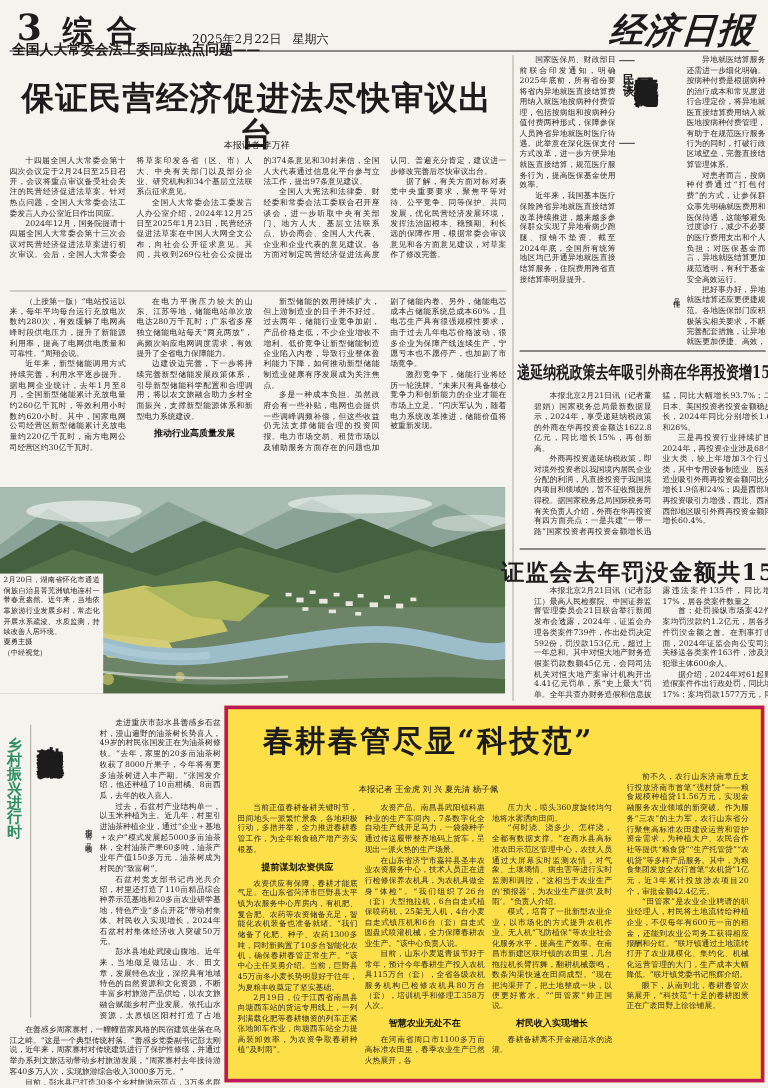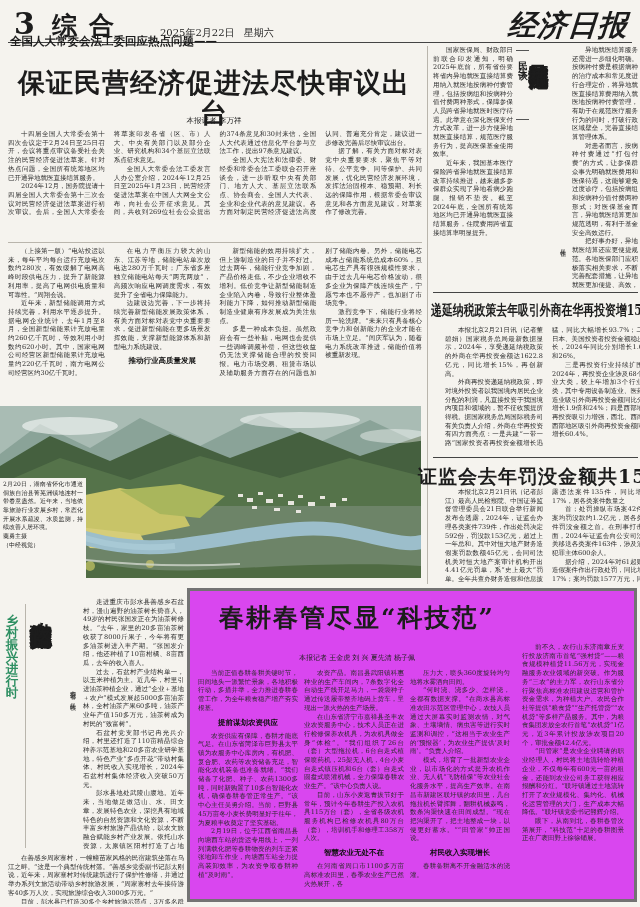--- a/index.html
+++ b/index.html
@@ -24,21 +24,21 @@
   .p{margin:0;text-indent:2em;}
   .subhead{font-size:7.5px;font-weight:bold;text-align:center;text-indent:0;margin:5px 0 4px;color:#111;}
   
   .vtext{writing-mode:vertical-rl;text-orientation:upright;}
   .v-headline{font-size:20px;font-weight:bold;line-height:1;letter-spacing:0.5px;}
   .v-tag{font-size:12.5px;font-weight:bold;color:#2e8f62;letter-spacing:12px;}
   .v-byline{font-size:6px;color:#333;letter-spacing:1px;}
   .small-headline{font-weight:bold;white-space:nowrap;}
   .caption{font-size:6px;line-height:1.45;text-align:justify;color:#222;}
   
-  .red-box{border:3px solid #737373;background:#d946ef;}
+  .red-box{border:3px solid #be185d;background:#fde047;}
   .feature-headline{font-size:25px;font-weight:bold;text-align:center;letter-spacing:2px;}
   .col-block{font-size:6.5px;line-height:1.34;text-align:justify;overflow:hidden;color:#2b2b2b;}
   .minsheng-label{font-size:9.5px;font-weight:bold;letter-spacing:4px;border-top:1px solid #555;border-bottom:1px solid #555;padding:3px 0;}
 </style>
 </head>
 <body>
 
 <div class="page">
 
   <div class="abs page-num" style="left:14px;top:6px;">3</div>
@@ -48,34 +48,34 @@
     <span style="margin-left:6px;">星期六</span>
   </div>
   <div class="abs masthead" style="right:12px;top:6px;">经济日报</div>
   <div class="abs rule-dark" style="left:8px;top:42px;width:624px;height:1px;"></div>
 
   <div class="abs kicker" style="left:10px;top:34px;">全国人大常委会法工委回应热点问题——</div>
   <div class="abs lead-headline" style="left:6px;top:68px;width:416px;">保证民营经济促进法尽快审议出台</div>
   <div class="abs byline" style="left:6px;top:116px;width:416px;">本报记者 李万祥</div>
 
   <div class="abs body-cols cols4" style="left:8px;top:130px;width:414px;height:108px;">
-    <p class="p">十四届全国人大常委会第十四次会议定于2月24日至25日召开，会议将重点审议备受社会关注的民营经济促进法草案。针对热点问题，全国所有统筹地区均已开通异地就医直接结算服务。</p>
+    <p class="p">十四届全国人大常委会第十四次会议定于2月24日至25日召开，会议将重点审议备受社会关注的民营经济促进法草案。针对热点问题，全国人大常委会法工委发言人办公室近日作出回应。</p>
     <p class="p">2024年12月，国务院提请十四届全国人大常委会第十三次会议对民营经济促进法草案进行初次审议。会后，全国人大常委会将草案印发各省（区、市）人大、中央有关部门以及部分企业、研究机构和34个基层立法联系点征求意见。</p>
     <p class="p">全国人大常委会法工委发言人办公室介绍，2024年12月25日至2025年1月23日，民营经济促进法草案在中国人大网全文公布，向社会公开征求意见。其间，共收到269位社会公众提出的374条意见和30封来信，全国人大代表通过信息化平台参与立法工作，提出97条意见建议。</p>
     <p class="p">全国人大宪法和法律委、财经委和常委会法工委联合召开座谈会，进一步听取中央有关部门、地方人大、基层立法联系点、协会商会、全国人大代表、企业和企业代表的意见建议。各方面对制定民营经济促进法高度认同、普遍充分肯定，建议进一步修改完善后尽快审议出台。</p>
     <p class="p">据了解，有关方面对标对表党中央重要要求，聚焦平等对待、公平竞争、同等保护、共同发展，优化民营经济发展环境，发挥法治固根本、稳预期、利长远的保障作用，根据常委会审议意见和各方面意见建议，对草案作了修改完善。</p>
   </div>
 
   <div class="abs hairline" style="left:8px;top:242px;width:414px;height:1px;"></div>
 
   <div class="abs body-cols cols4" style="left:8px;top:247px;width:414px;height:156px;">
     <p class="p">（上接第一版）“电站投运以来，每年平均每台运行充放电次数约280次，有效缓解了电网高峰时段供电压力，提升了新能源利用率，提高了电网供电质量和可靠性。”周翔会说。</p>
     <p class="p">近年来，新型储能调用方式持续完善，利用水平逐步提升。据电网企业统计，去年1月至8月，全国新型储能累计充放电量约260亿千瓦时，等效利用小时数约620小时。其中，国家电网公司经营区新型储能累计充放电量约220亿千瓦时，南方电网公司经营区约30亿千瓦时。</p>
     <p class="p">在电力平衡压力较大的山东、江苏等地，储能电站单次放电达280万千瓦时；广东省多座独立储能电站每天“两充两放”，高频次响应电网调度需求，有效提升了全省电力保障能力。</p>
-    <p class="p">边建设边完善，下一步将持续完善新型储能发展政策体系，有关方面对标对表党中央重要要求，促进新型储能在更多场景发挥效能，支撑新型能源体系和新型电力系统建设。</p>
+    <p class="p">边建设边完善，下一步将持续完善新型储能发展政策体系，引导新型储能科学配置和合理调用，将以农文旅融合助力乡村全面振兴，支撑新型能源体系和新型电力系统建设。</p>
     <p class="subhead">推动行业高质量发展</p>
     <p class="p">新型储能的效用持续扩大，但上游制造业的日子并不好过。过去两年，储能行业竞争加剧，产品价格走低，不少企业增收不增利。低价竞争让新型储能制造企业陷入内卷，导致行业整体盈利能力下降，如何推动新型储能制造业健康有序发展成为关注焦点。</p>
     <p class="p">多是一种成本负担。虽然政府会有一些补贴，电网也会提供一些调峰调频补偿，但这些收益仍无法支撑储能合理的投资回报。电力市场交易、租赁市场以及辅助服务方面存在的问题也加剧了储能内卷。另外，储能电芯成本占储能系统总成本60%，且电芯生产具有很强规模性要求，由于过去几年电芯价格波动，很多企业为保障产线连续生产，宁愿亏本也不愿停产，也加剧了市场竞争。</p>
     <p class="p">激烈竞争下，储能行业将经历一轮洗牌。“未来只有具备核心竞争力和创新能力的企业才能在市场上立足。”闫庆军认为，随着电力系统改革推进，储能价值将被重新发现。</p>
   </div>
 
   <div class="abs" style="left:0;top:406px;width:421px;height:172px;">
     <svg width="421" height="172" viewBox="0 0 421 172" preserveAspectRatio="none">
       <rect x="0" y="0" width="421" height="172" fill="#6d8468"></rect>
       <rect x="0" y="0" width="421" height="60" fill="#8aa398"></rect>
@@ -124,21 +124,21 @@
 
   <div class="abs col-block" style="left:433px;top:46px;width:80px;height:242px;">
     <p class="p">国家医保局、财政部日前联合印发通知，明确2025年底前，所有省份要将省内异地就医直接结算费用纳入就医地按病种付费管理，包括按病组和按病种分值付费两种形式，保障参保人员跨省异地就医时医疗待遇。此举意在深化医保支付方式改革，进一步方便异地就医直接结算，规范医疗服务行为，提高医保基金使用效率。</p>
     <p class="p">近年来，我国基本医疗保险跨省异地就医直接结算改革持续推进，越来越多参保群众实现了异地看病少跑腿、报销不垫资。截至2024年底，全国所有统筹地区均已开通异地就医直接结算服务，住院费用跨省直接结算率明显提升。</p>
   </div>
   <div class="abs vtext minsheng-label" style="left:516px;top:50px;height:62px;">民生谈</div>
   <div class="abs vtext v-headline" style="left:529px;top:48px;height:240px;">异地就医结算应更便捷规范</div>
   <div class="abs vtext v-byline" style="left:558px;top:244px;height:40px;">吴佳佳</div>
   <div class="abs col-block" style="left:572px;top:46px;width:66px;height:242px;">
     <p class="p">异地就医结算服务还需进一步细化明确。按病种付费是根据病种的治疗成本和常见度进行合理定价，将异地就医直接结算费用纳入就医地按病种付费管理，有助于在规范医疗服务行为的同时，打破行政区域壁垒，完善直接结算管理体系。</p>
-    <p class="p">对患者而言，按病种付费通过“打包付费”的方式，让参保群众事先明确就医费用和医保待遇，这能够避免过度诊疗，包括按病组和按病种分值付费两种形式；对医保基金而言，异地就医结算更加规范透明，有利于基金安全高效运行。</p>
+    <p class="p">对患者而言，按病种付费通过“打包付费”的方式，让参保群众事先明确就医费用和医保待遇，这能够避免过度诊疗，减少不必要的医疗费用支出和个人负担；对医保基金而言，异地就医结算更加规范透明，有利于基金安全高效运行。</p>
     <p class="p">把好事办好，异地就医结算还应更便捷规范。各地医保部门应积极落实相关要求，不断完善配套措施，让异地就医更加便捷、高效，进一步提升人民群众的获得感和幸福感。</p>
   </div>
 
   <div class="abs rule-dark" style="left:433px;top:292px;width:205px;height:1px;"></div>
 
   <div class="abs small-headline" style="left:431px;top:301px;width:210px;font-size:14.5px;transform:scaleX(0.75);transform-origin:left top;">递延纳税政策去年吸引外商在华再投资增15%</div>
   <div class="abs body-cols cols2" style="left:433px;top:326px;width:205px;height:126px;">
     <p class="p">本报北京2月21日讯（记者董碧娟）国家税务总局最新数据显示，2024年，享受递延纳税政策的外商在华再投资金额达1622.8亿元，同比增长15%，再创新高。</p>
     <p class="p">外商再投资递延纳税政策，即对境外投资者以我国境内居民企业分配的利润，凡直接投资于我国境内项目和领域的，暂不征收预提所得税。据国家税务总局国际税务司有关负责人介绍，外商在华再投资有四方面亮点：一是共建“一带一路”国家投资者再投资金额增长迅猛，同比大幅增长93.7%；二是日本、美国投资者投资金额稳步增长，2024年同比分别增长1.6倍和26%。</p>
     <p class="p">三是再投资行业持续扩围，2024年，再投资企业涉及68个行业大类，较上年增加3个行业大类，其中专用设备制造业、医药制造业吸引外商再投资金额同比分别增长1.9倍和24%；四是西部地区再投资吸引力增强，西北、西南等西部地区吸引外商再投资金额同比增长60.4%。</p>

